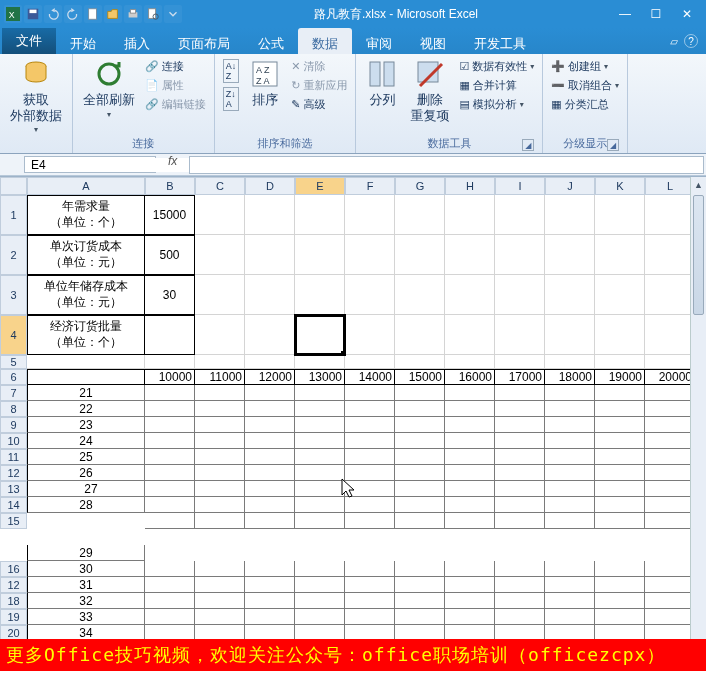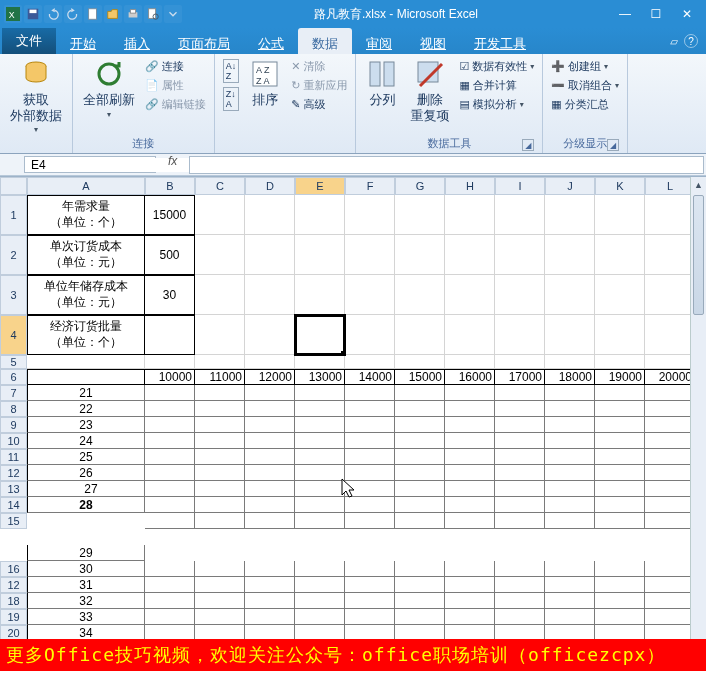--- a/index.html
+++ b/index.html
@@ -131,21 +131,21 @@
   <div class="title-text">路凡教育.xlsx - Microsoft Excel</div>
   <div class="winbtns">
     <div class="winbtn">—</div>
     <div class="winbtn">☐</div>
     <div class="winbtn close">✕</div>
   </div>
 </div>
 
 <div class="ribbon-tabs">
   <div class="file-tab">文件</div>
-  <div id="rtabs" style="display: flex; text-decoration: underline;">
+  <div id="rtabs" style="display: flex;">
       <div class="rtab">开始</div>
       <div class="rtab">插入</div>
       <div class="rtab">页面布局</div>
       <div class="rtab">公式</div>
       <div class="rtab active">数据</div>
       <div class="rtab">审阅</div>
       <div class="rtab">视图</div>
       <div class="rtab">开发工具</div>
     </div>
   <div class="tab-spacer"></div>
@@ -231,20 +231,21 @@
         <div class="mini-item dim">
             <span>↻</span>
             <span>重新应用</span>
           </div>
         <div class="mini-item">
             <span>✎</span>
             <span>高级</span>
           </div>
       </div>
     </div>
+    <div class="rgroup-label">排序和筛选</div>
   </div>
 
   <div class="rgroup">
     <div class="rgroup-content">
       <div class="big-btn">
         <span class="ico">
             <svg viewBox="0 0 32 32">
               <rect x="4" y="4" width="10" height="24" fill="#cde" stroke="#789"></rect>
               <rect x="18" y="4" width="10" height="24" fill="#cde" stroke="#789"></rect>
             </svg>
@@ -499,21 +500,21 @@
       <div class="cell" style="height: 16px; border-bottom: 1px solid rgb(122, 122, 122); border-right: 1px solid rgb(122, 122, 122);"></div>
       <div class="cell" style="height: 16px; border-bottom: 1px solid rgb(122, 122, 122); border-right: 1px solid rgb(122, 122, 122);"></div>
       <div class="cell" style="height: 16px; border-bottom: 1px solid rgb(122, 122, 122); border-right: 1px solid rgb(122, 122, 122);"></div>
       <div class="cell" style="height: 16px; border-bottom: 1px solid rgb(122, 122, 122); border-right: 1px solid rgb(122, 122, 122);"></div>
       <div class="cell" style="height: 16px; border-bottom: 1px solid rgb(122, 122, 122); border-right: 1px solid rgb(122, 122, 122);"></div>
       <div class="cell" style="height: 16px; border-bottom: 1px solid rgb(122, 122, 122); border-right: 1px solid rgb(122, 122, 122);"></div>
       <div class="cell" style="height: 16px; border-bottom: 1px solid rgb(122, 122, 122); border-right: 1px solid rgb(122, 122, 122);"></div>
       <div class="cell" style="height: 16px; border-bottom: 1px solid rgb(122, 122, 122); border-right: 1px solid rgb(122, 122, 122);"></div>
       <div class="cell" style="height: 16px; border-bottom: 1px solid rgb(122, 122, 122); border-right: 1.5px solid rgb(0, 0, 0);"></div>
       <div class="rowhdr" style="height: 16px;">14</div>
-      <div class="cell" style="height: 16px; border-bottom: 1px solid rgb(122, 122, 122); border-right: 1px solid rgb(122, 122, 122); border-left: 1.5px solid rgb(0, 0, 0); justify-content: center; font-weight: bold;">28</div>
+      <div class="cell" style="height: 16px; border-bottom: 1px solid rgb(122, 122, 122); border-right: 1px solid rgb(122, 122, 122); border-left: 1.5px solid rgb(0, 0, 0); justify-content: center;">28</div>
       <div class="cell" style="height: 16px; border-bottom: 1px solid rgb(122, 122, 122); border-right: 1px solid rgb(122, 122, 122);"></div>
       <div class="cell" style="height: 16px; border-bottom: 1px solid rgb(122, 122, 122); border-right: 1px solid rgb(122, 122, 122);"></div>
       <div class="cell" style="height: 16px; border-bottom: 1px solid rgb(122, 122, 122); border-right: 1px solid rgb(122, 122, 122);"></div>
       <div class="cell" style="height: 16px; border-bottom: 1px solid rgb(122, 122, 122); border-right: 1px solid rgb(122, 122, 122);"></div>
       <div class="cell" style="height: 16px; border-bottom: 1px solid rgb(122, 122, 122); border-right: 1px solid rgb(122, 122, 122);"></div>
       <div class="cell" style="height: 16px; border-bottom: 1px solid rgb(122, 122, 122); border-right: 1px solid rgb(122, 122, 122);"></div>
       <div class="cell" style="height: 16px; border-bottom: 1px solid rgb(122, 122, 122); border-right: 1px solid rgb(122, 122, 122);"></div>
       <div class="cell" style="height: 16px; border-bottom: 1px solid rgb(122, 122, 122); border-right: 1px solid rgb(122, 122, 122);"></div>
       <div class="cell" style="height: 16px; border-bottom: 1px solid rgb(122, 122, 122); border-right: 1px solid rgb(122, 122, 122);"></div>
       <div class="cell" style="height: 16px; border-bottom: 1px solid rgb(122, 122, 122); border-right: 1px solid rgb(122, 122, 122);"></div>

